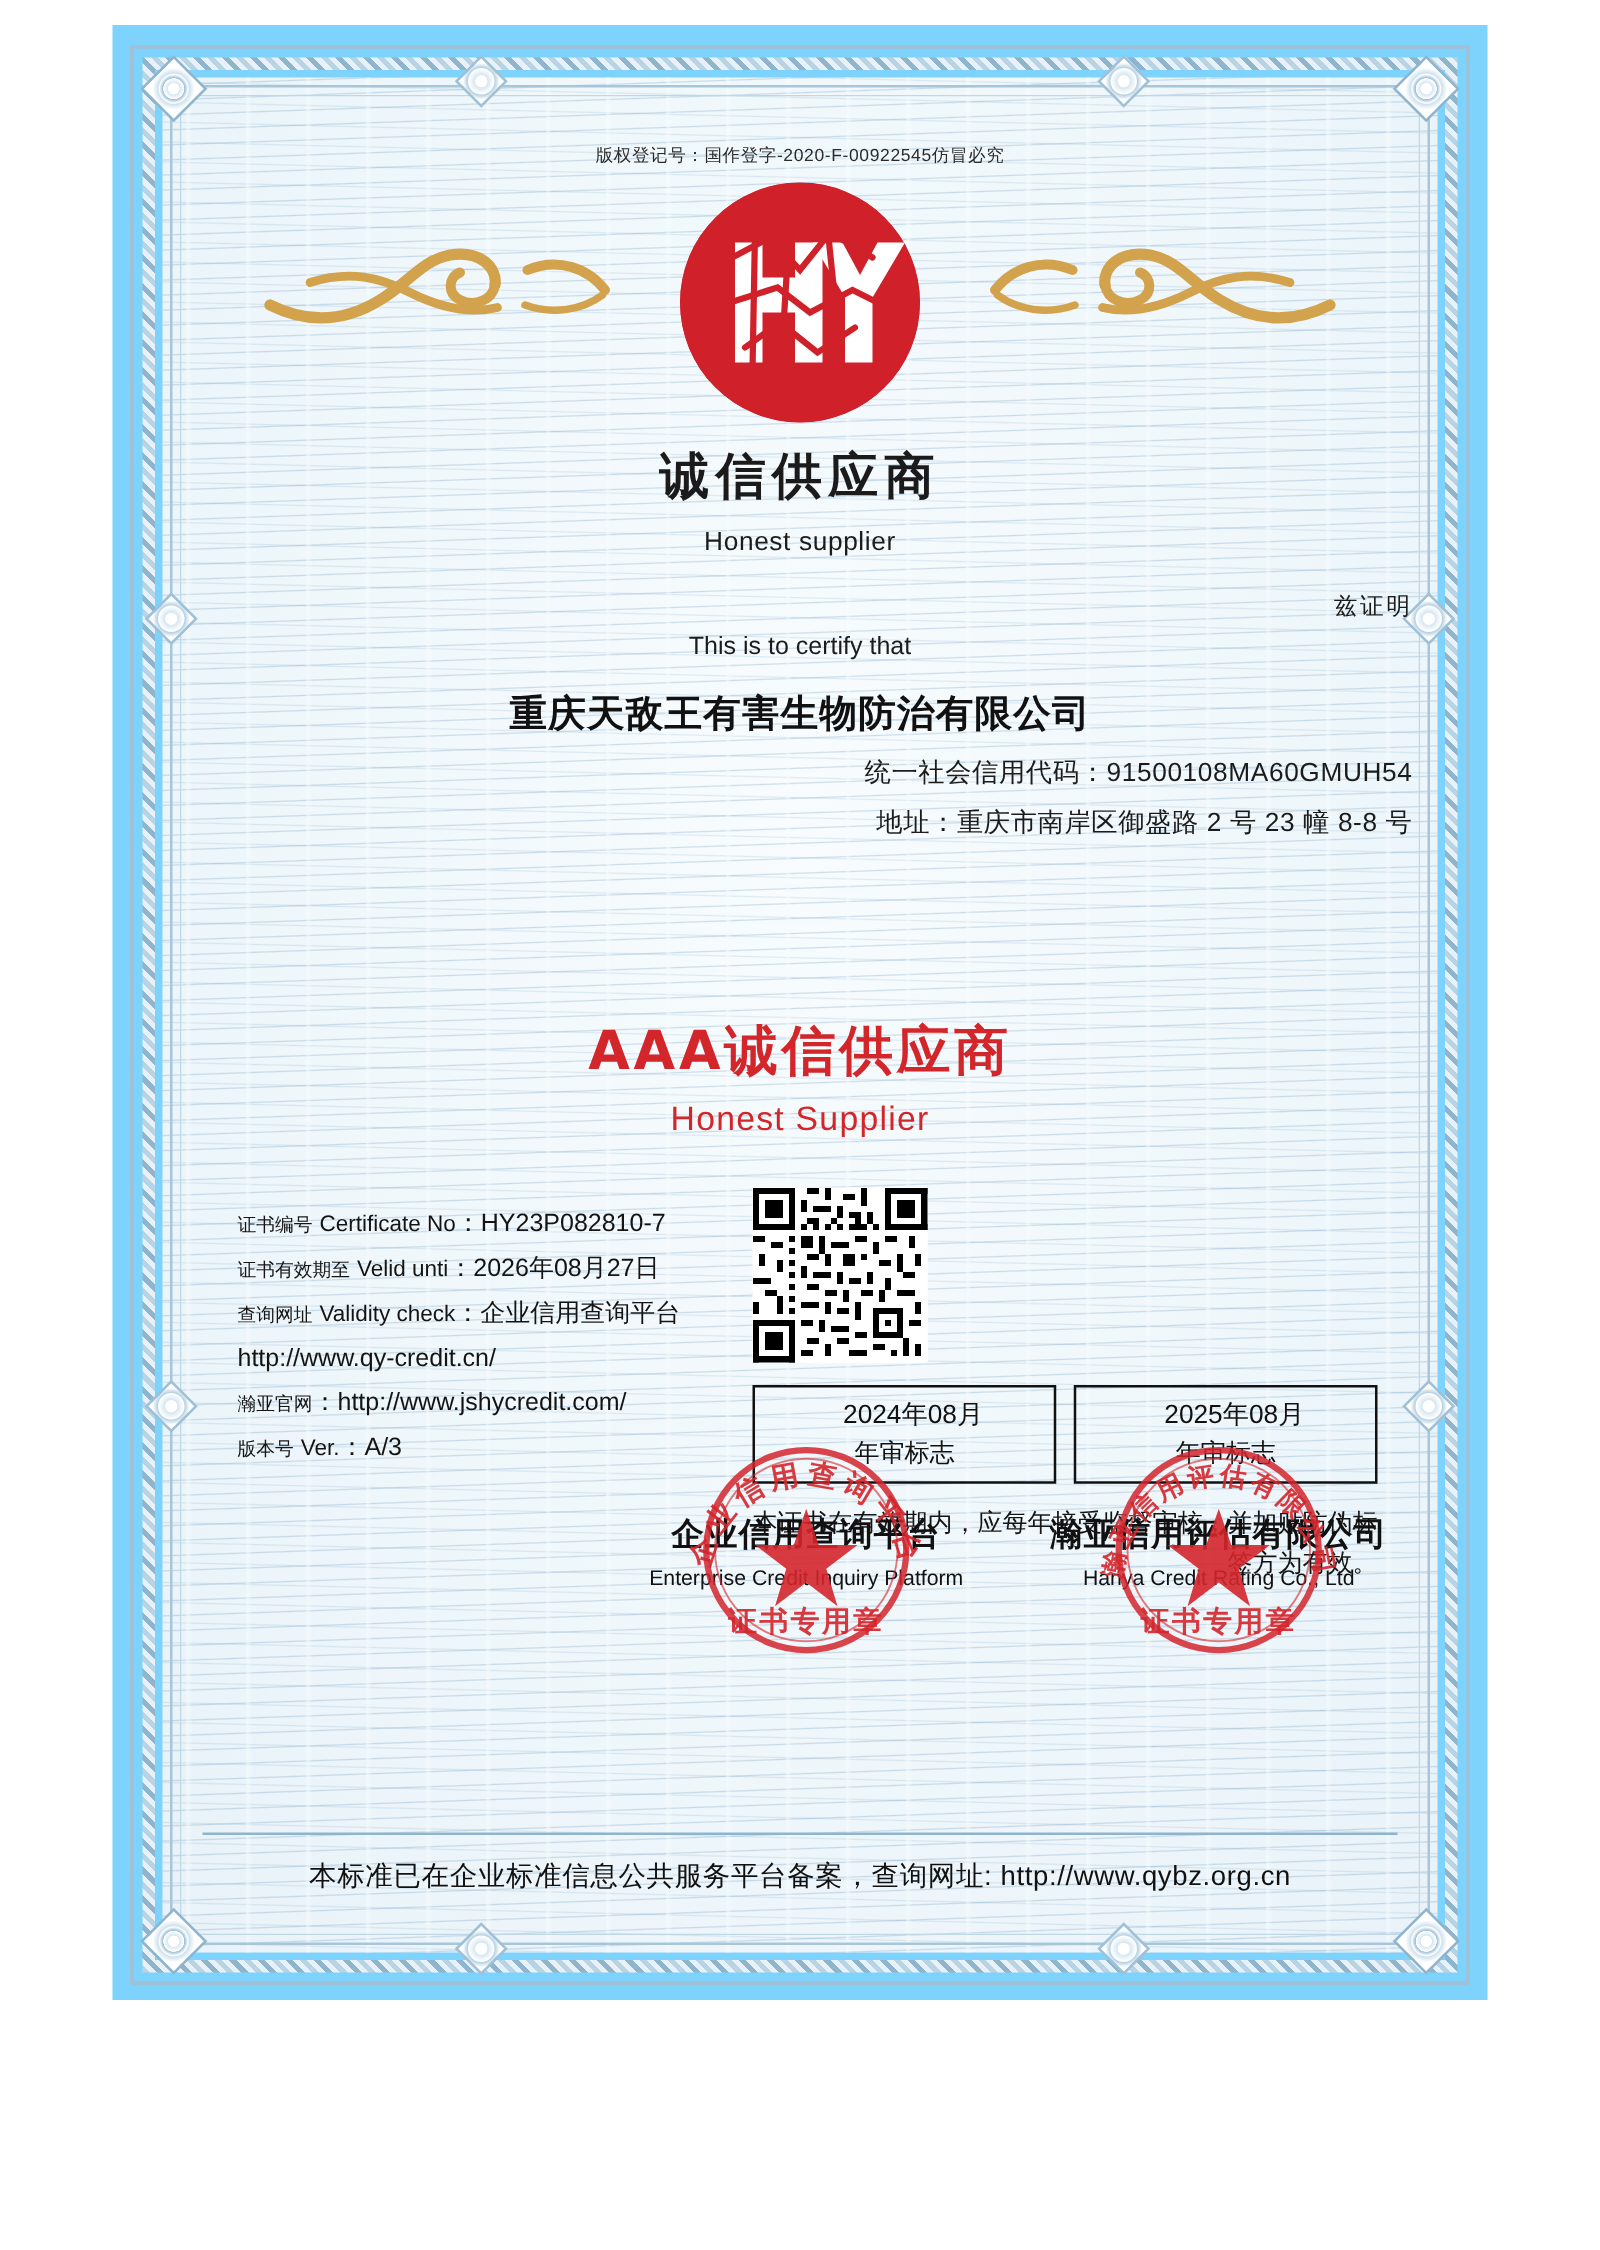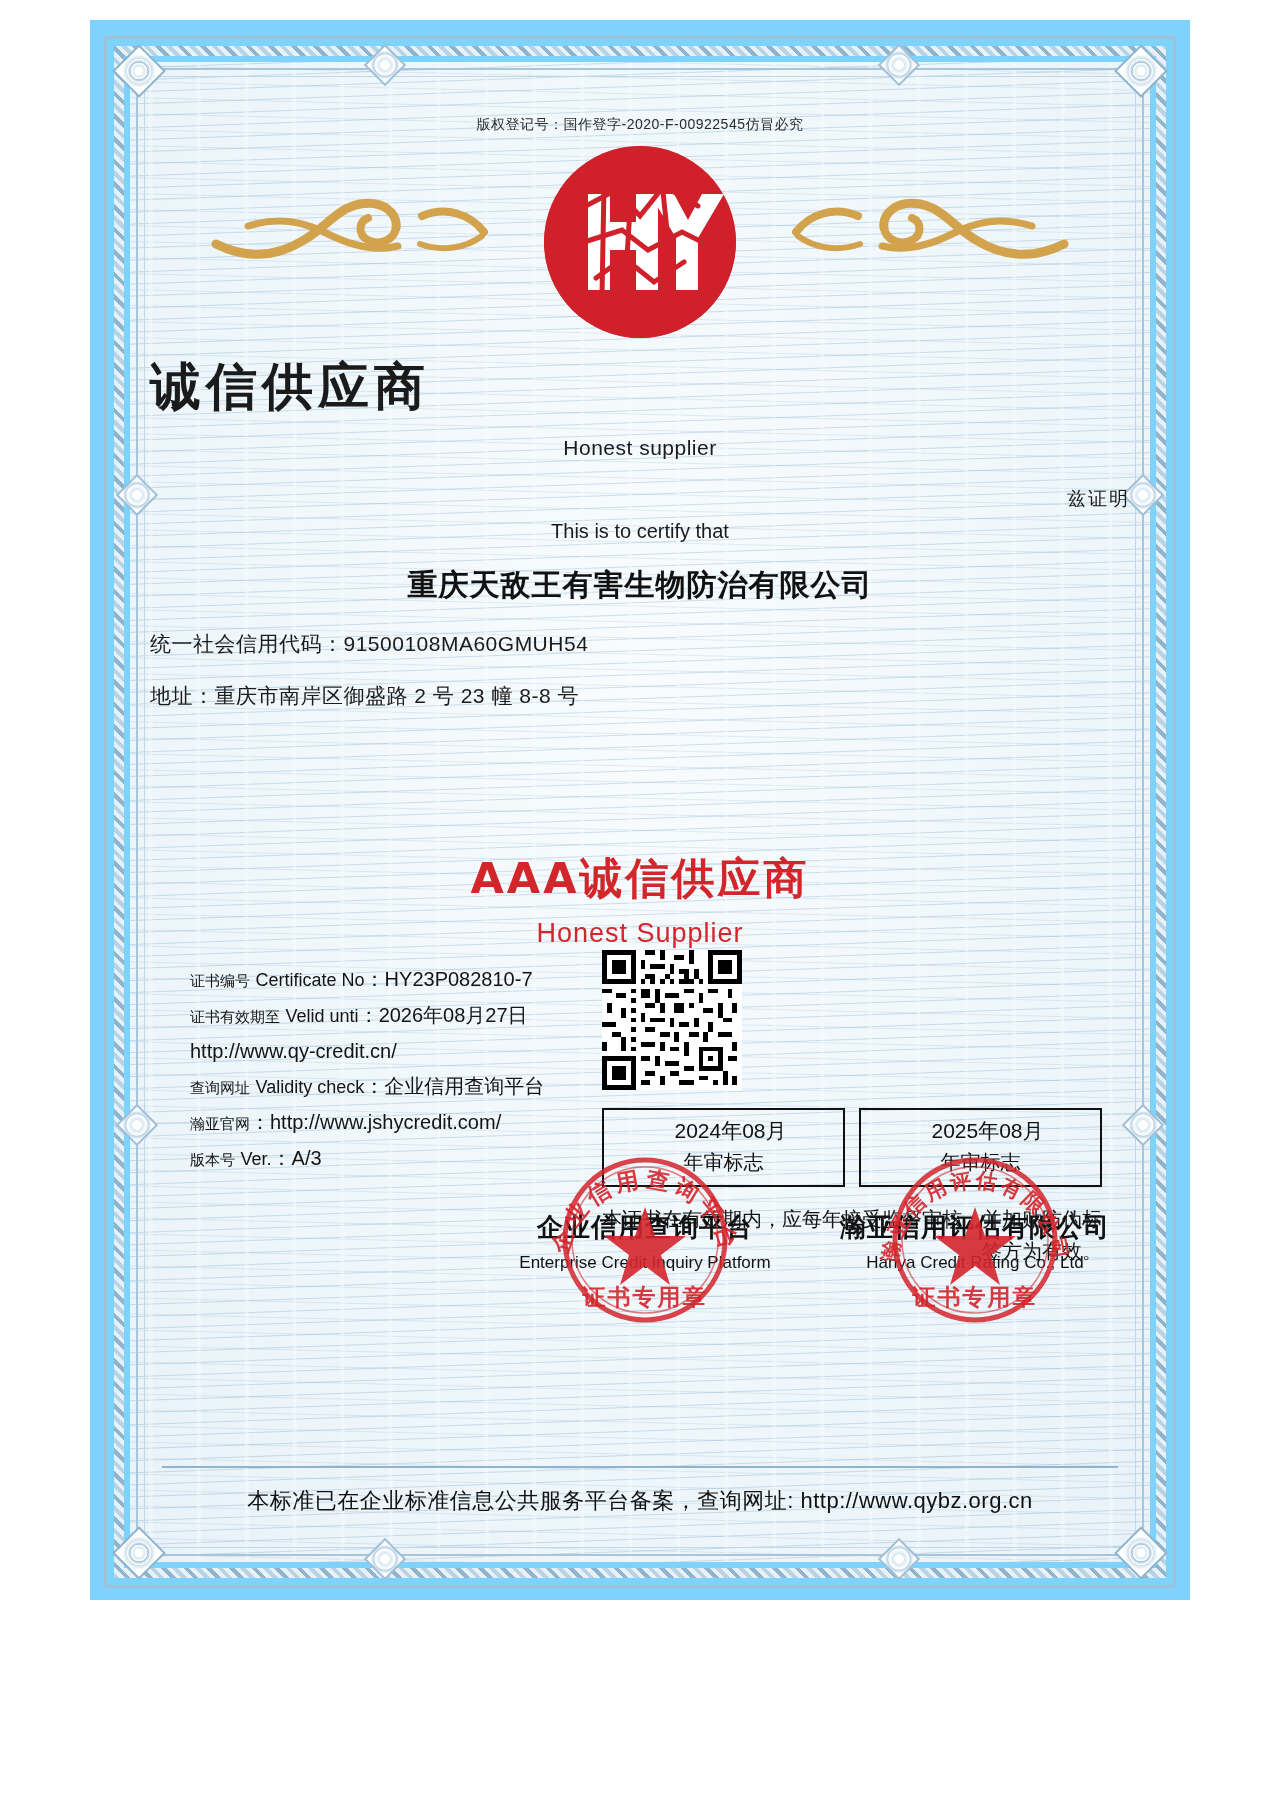--- a/index.html
+++ b/index.html
@@ -152,23 +152,23 @@
     top: 4px;
     width: 192px;
     height: 192px;
     border-radius: 50%;
     background: #d0212a;
     overflow: hidden;
   }
   .logo-badge svg { display: block; }
 
   .title-cn {
-    text-align: left;
+    text-align: center;
     font-family: "DejaVu Sans", "Liberation Sans", sans-serif;
-    font-size: 51px;
+    font-size: 40px;
     font-weight: bold;
     color: #1b1b1b;
     letter-spacing: 5px;
     margin-top: 6px;
   }
   .title-en {
     text-align: center;
     font-size: 21px;
     color: #1b1b1b;
     margin-top: 14px;
@@ -190,24 +190,24 @@
   .company {
     text-align: center;
     font-family: "DejaVu Sans", "Liberation Sans", sans-serif;
     font-size: 30px;
     font-weight: bold;
     color: #111111;
     margin-top: 22px;
     letter-spacing: 1px;
   }
   .credit-code, .address {
-    text-align: left;
+    text-align: right;
     font-size: 21px;
     color: #1b1b1b;
-    margin-top: 24px;
+    margin-top: 12px;
     letter-spacing: 0.5px;
   }
 
   .award-cn {
     text-align: center;
     font-family: "DejaVu Sans", "Liberation Sans", sans-serif;
     font-size: 43px;
     font-weight: bold;
     color: #d3262b;
     letter-spacing: 3px;
@@ -422,25 +422,25 @@
 
     <div class="details">
       <div class="line">
         <span class="lbl-cn">证书编号</span>
         <span class="lbl-en">Certificate No</span><span>：</span><span>HY23P082810-7</span>
       </div>
       <div class="line">
         <span class="lbl-cn">证书有效期至</span>
         <span class="lbl-en">Velid unti</span><span>：</span><span>2026年08月27日</span>
       </div>
-      <div class="line">http://www.qy-credit.cn/</div>
       <div class="line">
         <span class="lbl-cn">查询网址</span>
         <span class="lbl-en">Validity check</span><span>：</span><span>企业信用查询平台</span>
       </div>
+      <div class="line">http://www.qy-credit.cn/</div>
       <div class="line">
         <span class="lbl-cn">瀚亚官网</span><span>：</span><span>http://www.jshycredit.com/</span>
       </div>
       <div class="line">
         <span class="lbl-cn">版本号</span>
         <span class="lbl-en">Ver.</span><span>：</span><span>A/3</span>
       </div>
     </div>
 
     <div class="right-block">

